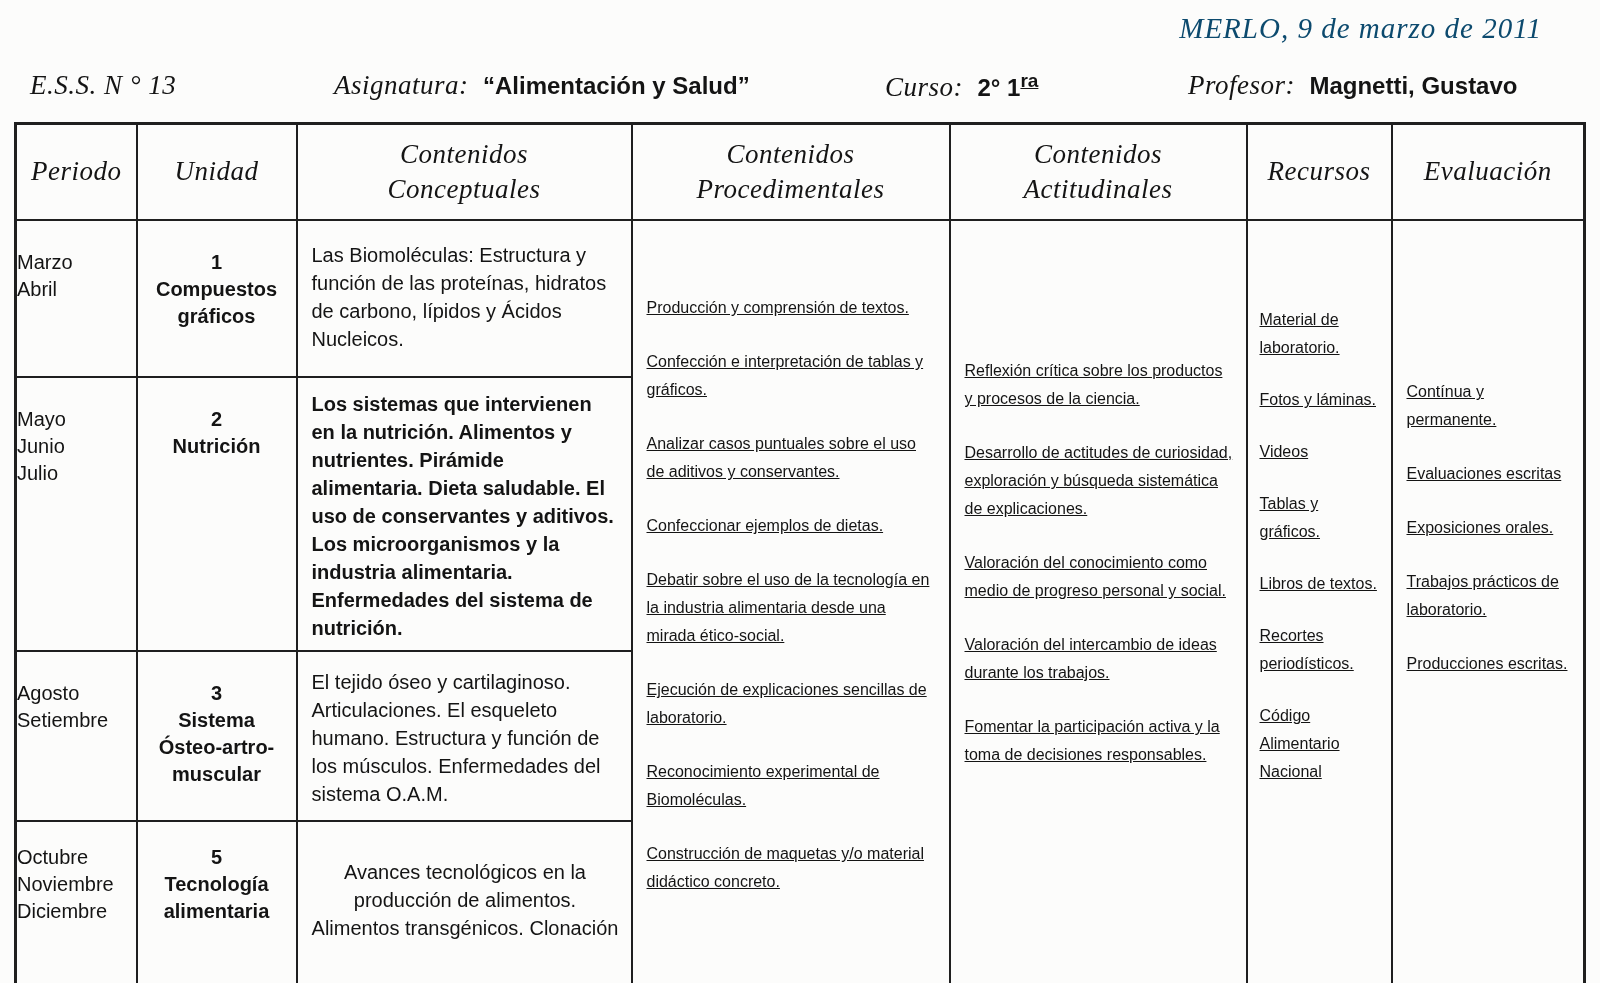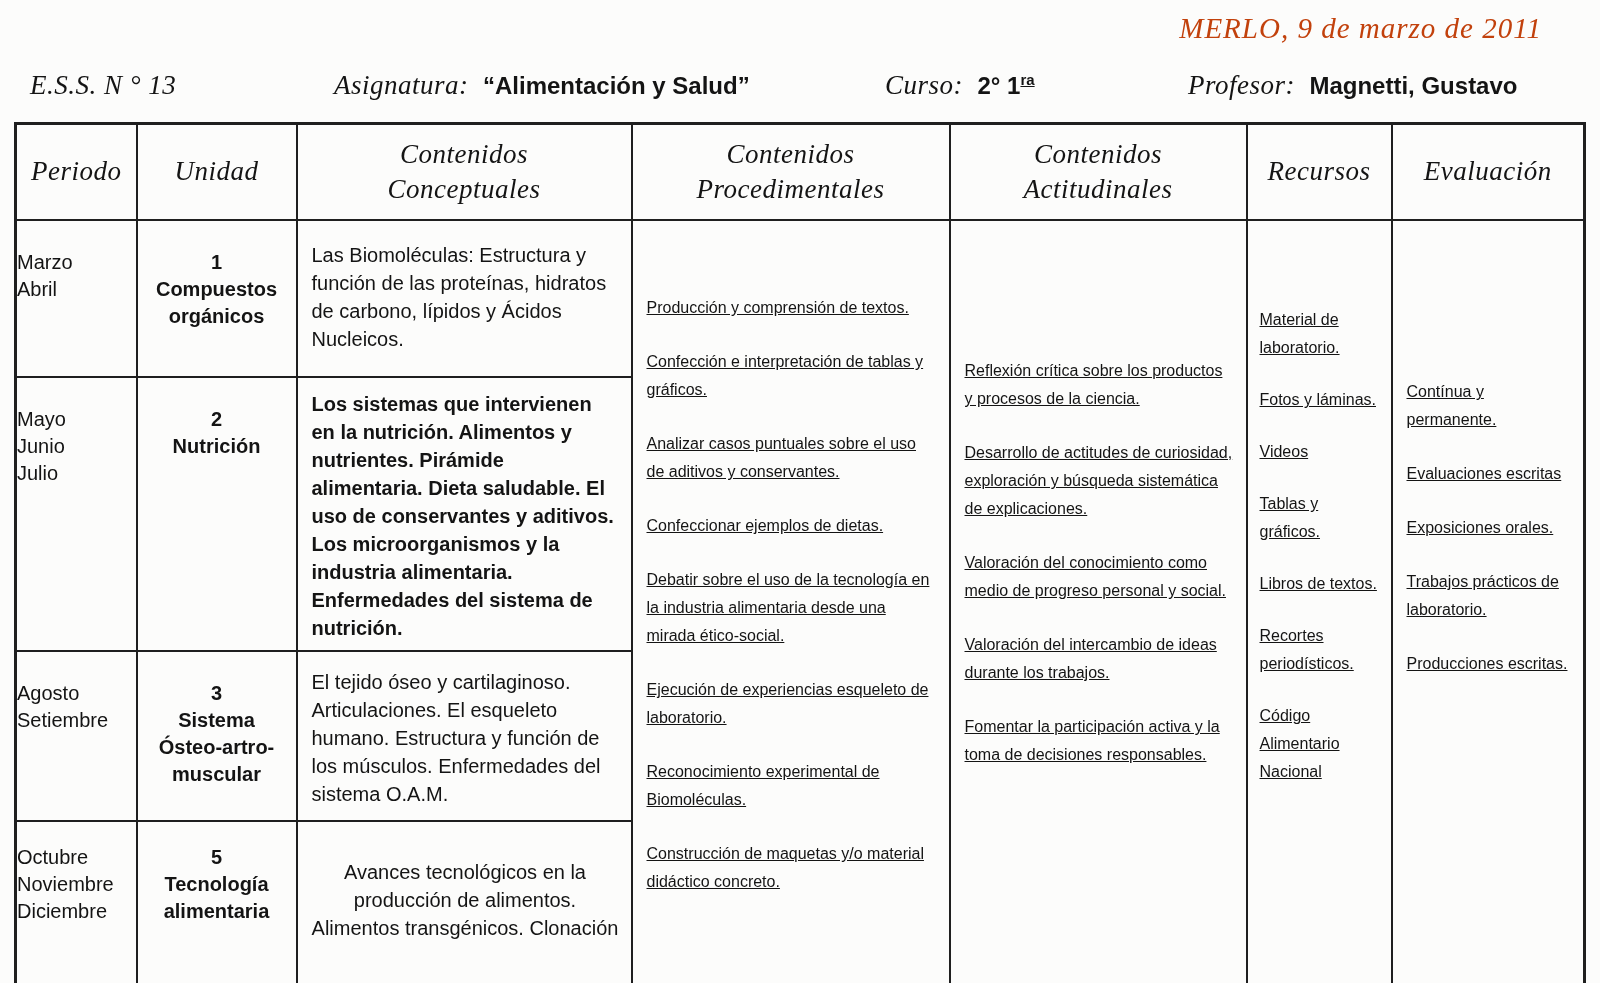--- a/index.html
+++ b/index.html
@@ -11,40 +11,40 @@
     color: #141414;
   }
   .page { position: relative; width: 1600px; height: 983px; }
 
   
   .date-line {
     position: absolute; top: 12px; right: 58px;
     font-family: "Liberation Serif", serif;
     font-style: italic;
     font-size: 29px; letter-spacing: 1px;
-    color: #c2410c;
+    color: #0c4a6e;
   }
   .info-row { position: absolute; top: 70px; left: 0; width: 100%; height: 40px; }
   .info-item { position: absolute; top: 0; white-space: nowrap; }
   .it-label {
     font-family: "Liberation Serif", serif;
     font-style: italic;
     font-size: 27px; letter-spacing: 0.5px;
   }
   .it-value {
     font-family: "Liberation Sans", sans-serif;
     font-weight: 700; font-size: 24px;
     margin-left: 10px;
   }
   .school { left: 30px; }
   .asignatura { left: 318px; margin-left: 16px; }
   .curso { left: 885px; }
   .profesor { left: 1188px; }
   .sup {
-    font-size: 15px;
+    font-size: 19px;
     vertical-align: 9px;
     text-decoration: underline;
   }
 
   
   table.grid {
     position: absolute; left: 14px; top: 122px;
     width: 1569px;
     border-collapse: collapse;
     table-layout: fixed;
@@ -154,30 +154,30 @@
         <th>Evaluación</th>
       </tr>
     </thead>
     <tbody>
       <tr class="r1">
         <td class="periodo">Marzo
 Abril</td>
         <td class="unidad">
           <div class="unum">1</div>
           <div class="uname">Compuestos
-orgánicos</div>
+gráficos</div>
         </td>
         <td class="concept">Las Biomoléculas: Estructura y función de las proteínas, hidratos de carbono, lípidos y Ácidos Nucleicos.</td>
         <td class="merged proc" rowspan="4">
             <p class="para">Producción y comprensión de textos.</p>
             <p class="para">Confección  e interpretación de tablas y gráficos.</p>
             <p class="para">Analizar casos puntuales sobre el uso de aditivos y conservantes.</p>
             <p class="para">Confeccionar ejemplos de dietas.</p>
             <p class="para">Debatir sobre el uso de la tecnología en la industria alimentaria desde una mirada ético-social.</p>
-            <p class="para">Ejecución de experiencias esqueleto de laboratorio.</p>
+            <p class="para">Ejecución de explicaciones sencillas de laboratorio.</p>
             <p class="para">Reconocimiento experimental de Biomoléculas.</p>
             <p class="para">Construcción de maquetas y/o material didáctico concreto.</p>
           </td>
         <td class="merged actit" rowspan="4">
             <p class="para">Reflexión crítica sobre los productos y procesos de la ciencia.</p>
             <p class="para">Desarrollo de actitudes de curiosidad, exploración y búsqueda sistemática de explicaciones.</p>
             <p class="para">Valoración del conocimiento como medio de progreso personal y social.</p>
             <p class="para">Valoración del intercambio de ideas durante los trabajos.</p>
             <p class="para">Fomentar la participación activa y la toma de decisiones responsables.</p>
           </td>

